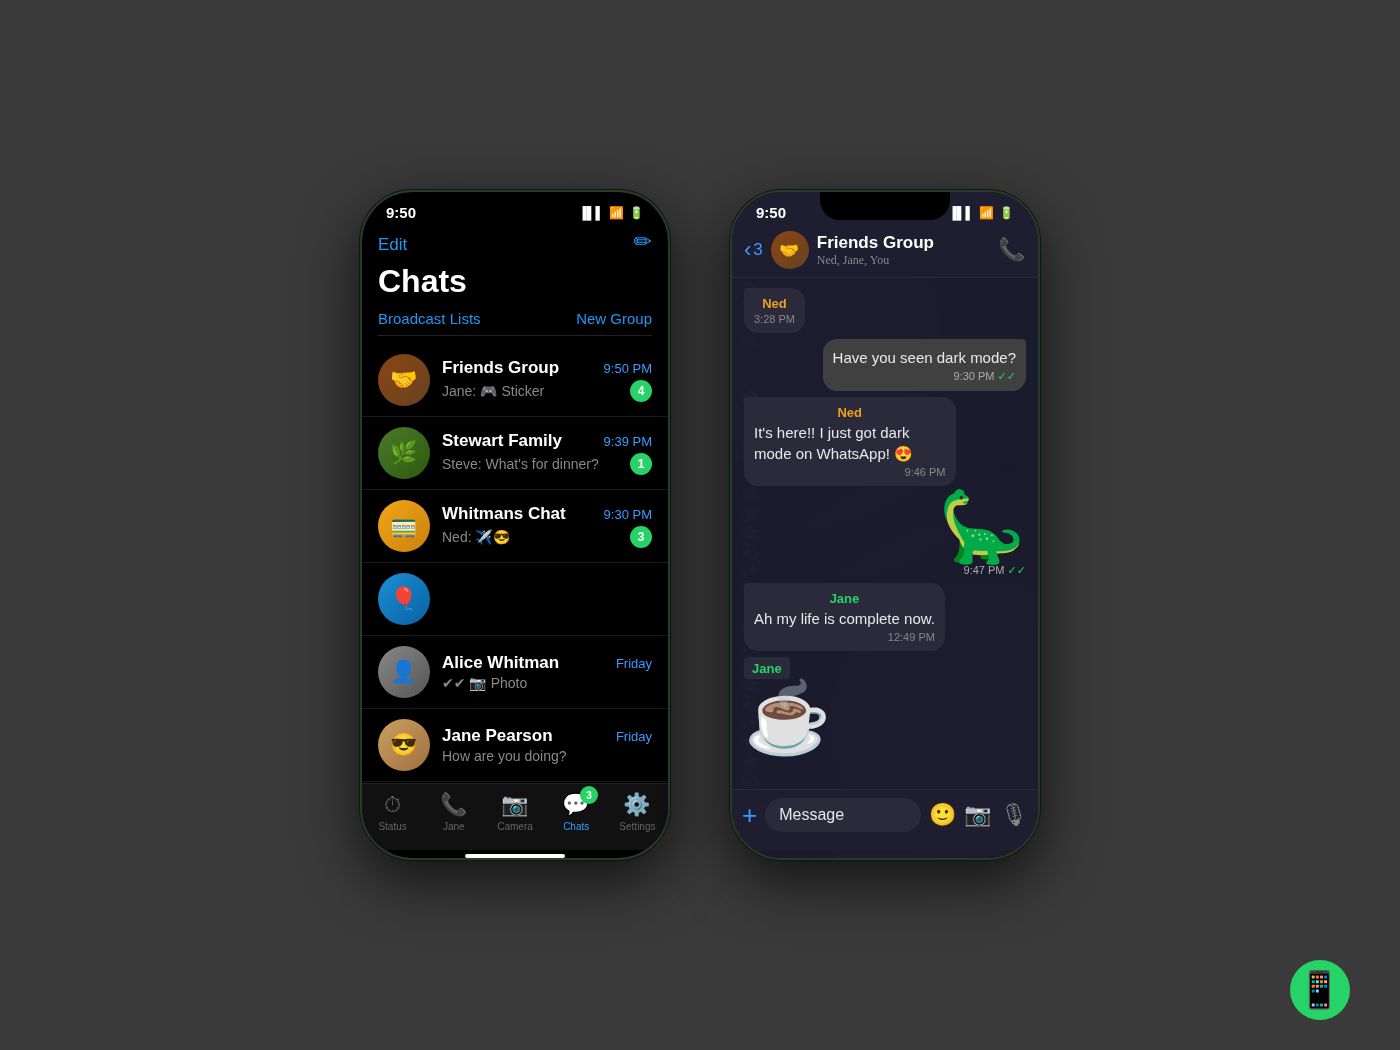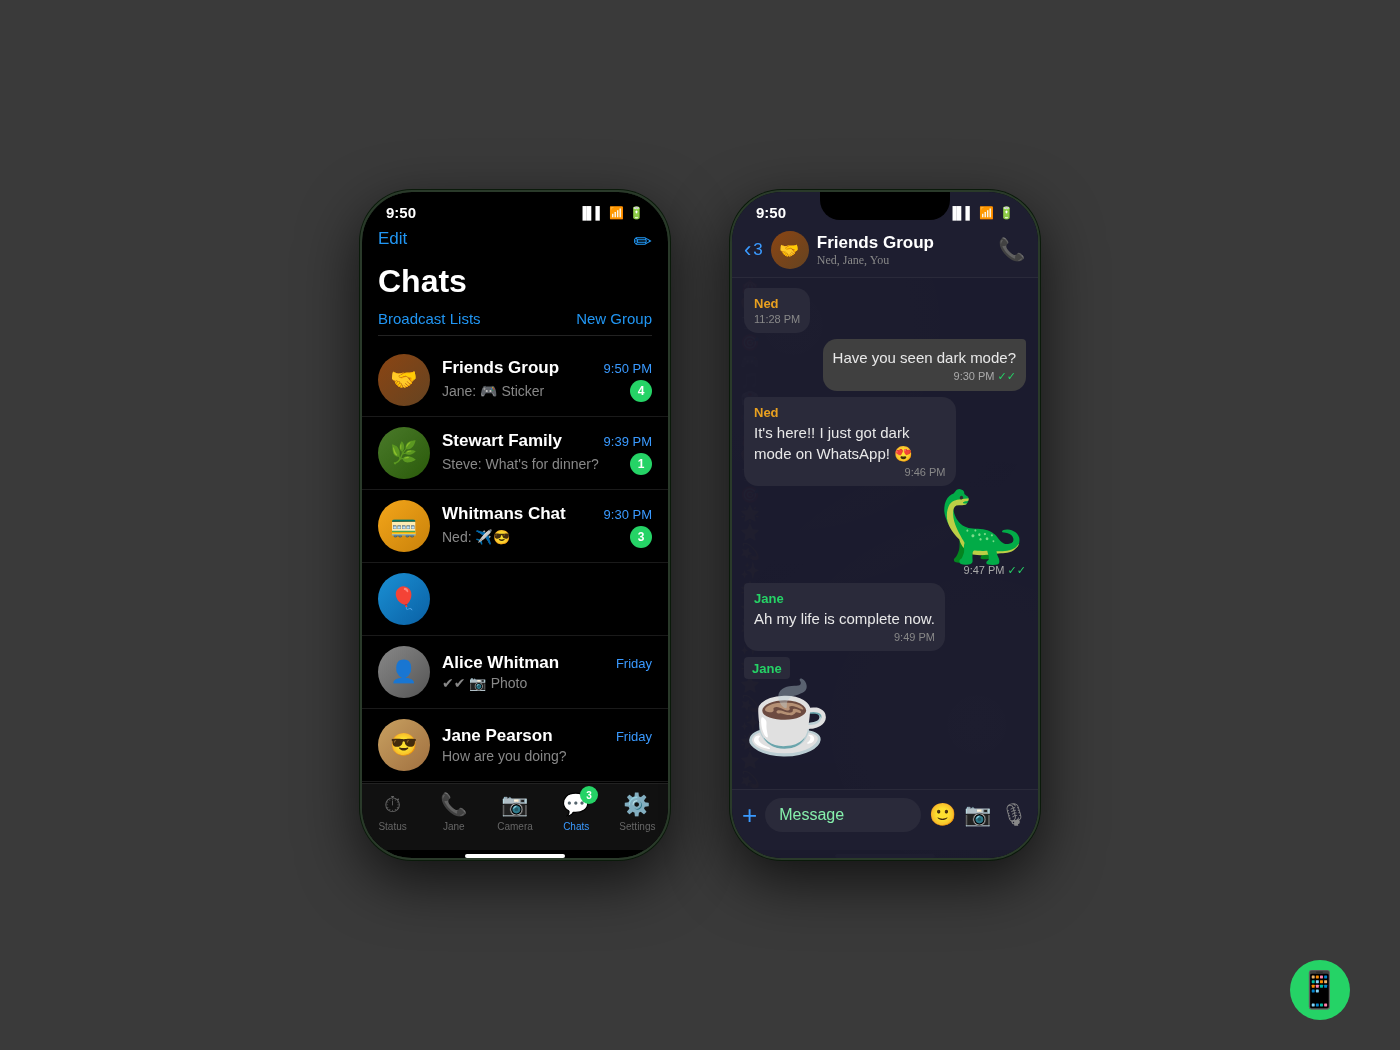--- a/index.html
+++ b/index.html
@@ -85,21 +85,21 @@
       flex-direction: column;
     }
 
     .chats-header {
       padding: 4px 16px 8px;
     }
 
     .chats-header-top {
       display: flex;
       justify-content: space-between;
-      align-items: flex-start;
+      align-items: flex-end;
       margin-bottom: 8px;
     }
 
     .edit-btn {
       color: #2196f3;
       font-size: 17px;
     }
 
     .compose-btn {
       color: #2196f3;
@@ -380,20 +380,21 @@
     .msg-sent {
       background: #404040;
       align-self: flex-end;
       border-top-right-radius: 4px;
     }
 
     .msg-sender {
       font-size: 13px;
       font-weight: 600;
       margin-bottom: 2px;
+      text-align: center;
     }
 
     .msg-sender.ned { color: #e8a020; }
     .msg-sender.jane { color: #25D366; }
 
     .msg-text {
       font-size: 15px;
       color: #e8e8e8;
       line-height: 1.4;
     }
@@ -689,21 +690,21 @@
             <div class="header-name">Friends Group</div>
             <div class="header-subtitle">Ned, Jane, You</div>
           </div>
           <span class="header-call-btn">📞</span>
         </div>
 
         <div class="messages-area">
 
           <div class="msg-bubble msg-received">
             <div class="msg-sender ned">Ned</div>
-            <div class="msg-meta">11:28 PM</div>
+            <div class="msg-meta">3:28 PM</div>
           </div>
 
           <div class="msg-bubble msg-sent">
             <div class="msg-text">Have you seen dark mode?</div>
             <div class="msg-meta sent">9:30 PM <span class="checkmark">✓✓</span></div>
           </div>
 
           <div class="msg-bubble msg-received">
             <div class="msg-sender ned">Ned</div>
             <div class="msg-text">It's here!! I just got dark mode on WhatsApp! 😍</div>
@@ -711,35 +712,35 @@
           </div>
 
           <div style="align-self:flex-end;text-align:right;">
             <div style="font-size:70px;line-height:1;">🦕</div>
             <div style="font-size:11px;color:#aaa;margin-top:2px;">9:47 PM <span style="color:#25D366;">✓✓</span></div>
           </div>
 
           <div class="msg-bubble msg-received">
             <div class="msg-sender jane">Jane</div>
             <div class="msg-text">Ah my life is complete now.</div>
-            <div class="msg-meta">9:49 PM</div>
+            <div class="msg-meta">12:49 PM</div>
           </div>
 
           <div style="align-self:flex-start;">
             <div style="background:#2a2a3a;border-radius:4px;padding:2px 8px;display:inline-block;margin-bottom:4px;">
               <span style="font-size:13px;font-weight:600;color:#25D366;">Jane</span>
             </div>
             <div style="font-size:70px;line-height:1;">☕</div>
             
           </div>
         </div>
 
         <div class="input-bar">
           <span class="input-plus">+</span>
-          <div class="input-field" style="color:#86efac;">
+          <div class="input-field" style="color:#e5e5e5;">
             <span>Message</span>
           </div>
           <span class="input-icon">🙂</span>
           <span class="input-icon">📷</span>
           <span class="input-icon">🎙</span>
         </div>
         <div class="home-indicator" style="position:relative;z-index:20;background:#1e1e30;padding-bottom:4px;"></div>
       </div>
     </div>
   </div>

